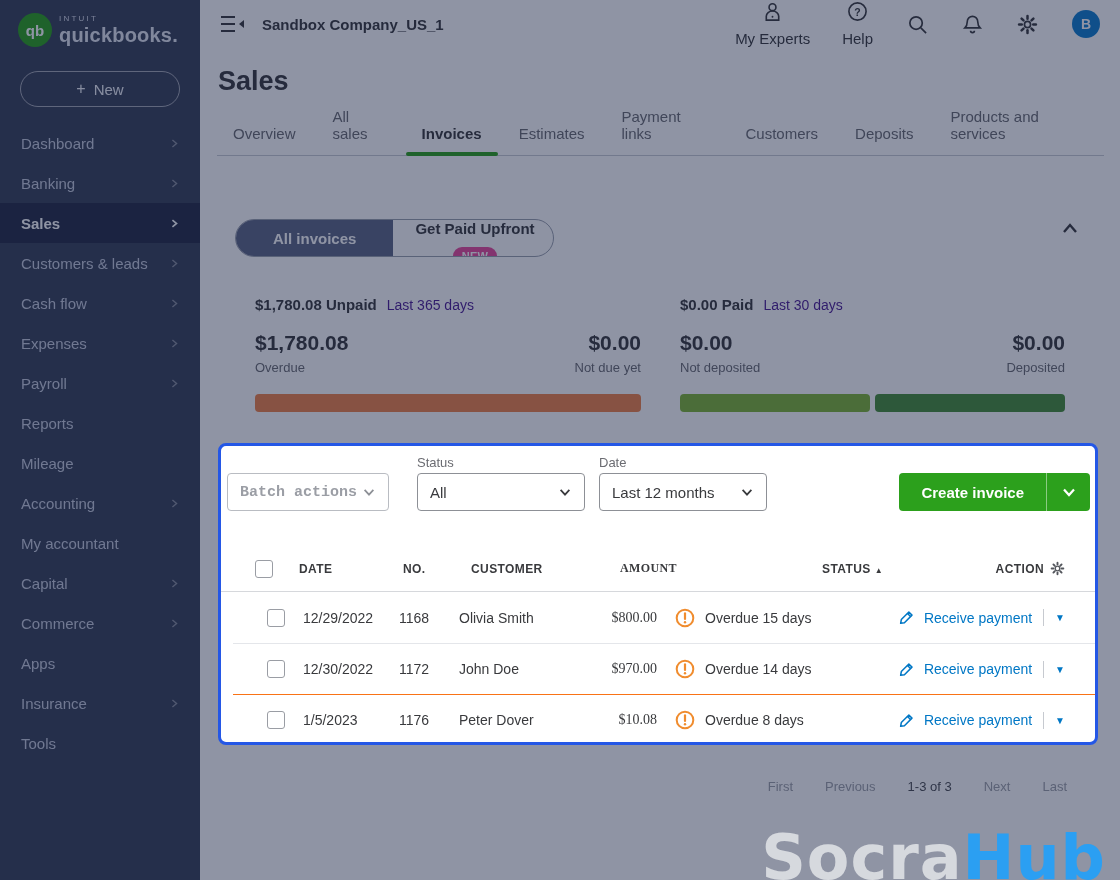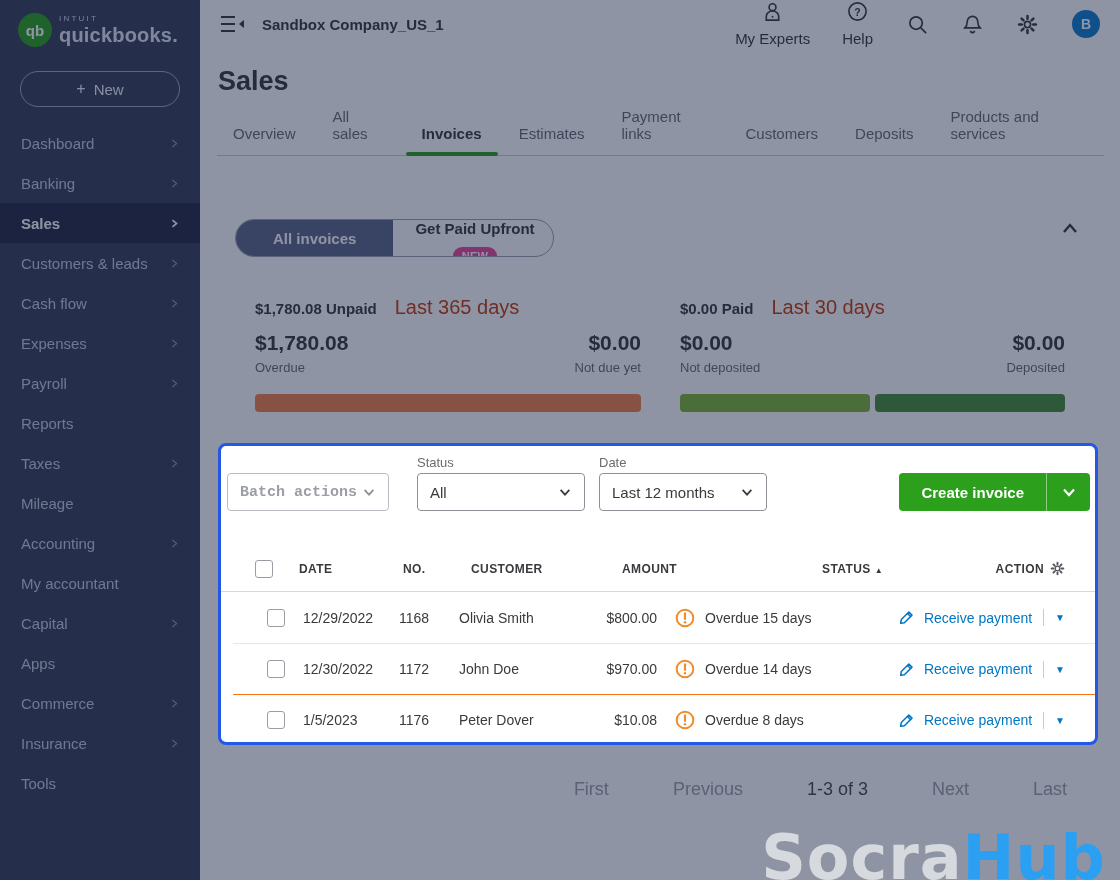--- a/index.html
+++ b/index.html
@@ -57,21 +57,21 @@
     border:1.5px solid #9aa0ad; border-radius:20px; overflow:hidden; background:#fdfdfd; }
   .seg { display:flex; align-items:center; font-size:15px; font-weight:bold; }
   .seg-active { background:#5d6684; color:#fff; padding:0 37px; }
   .seg-inactive { color:#393a3d; padding:0 18px 0 22px; gap:10px;flex-direction:column; }
   .new-badge { background:#e84a9b; color:#fff; font-size:11px; font-weight:bold;
     padding:3px 9px; border-radius:9px; letter-spacing:.3px; }
   .collapse-chev { position:absolute; left:858px; top:217px; width:24px; height:24px; color:#393a3d; }
 
   .stat-head { position:absolute; top:296px; font-size:15px; color:#393a3d; display:flex; align-items:baseline; }
   .stat-head b { font-weight:bold; }
-  .stat-period { font-size:20px; color:#c2410c; margin-left:18px; font-weight:normal; }
+  .stat-period { font-size:14px; color:#4c1d95; margin-left:10px; font-weight:normal; }
   .stat-amounts { position:absolute; top:331px; display:flex; justify-content:space-between;
     font-size:21px; font-weight:bold; color:#393a3d; }
   .stat-sublabels { position:absolute; top:360px; display:flex; justify-content:space-between;
     font-size:13px; color:#6b6c72; }
   .bar { position:absolute; top:394px; height:18px; border-radius:4px; }
   .bar-orange { left:55px; width:386px; background:#f08348; }
   .bars-green { left:480px; width:385px; top:394px; position:absolute; display:flex; gap:5px; }
   .bar-lgreen { width:190px; height:18px; border-radius:4px; background:#7fb636; }
   .bar-dgreen { width:190px; height:18px; border-radius:4px; background:#468f38; }
 
@@ -97,35 +97,35 @@
     justify-content:center; color:#fff; }
 
   .tgrid { display:grid; grid-template-columns:28px 88px 52px 130px 60px 190px 1fr;
     column-gap:16px; padding:0 30px 0 34px; align-items:center; }
   .thead { position:absolute; left:0; right:0; top:100px; height:46px;
     border-bottom:1px solid #d6d8dc; font-size:12px; font-weight:bold;
     color:#393a3d; letter-spacing:.4px; }
   .trow { position:absolute; left:12px; right:0; height:51px; font-size:14px; color:#393a3d;gap:8px; }
   .row1 { top:146px; } .row2 { top:197px; border-top:1px solid #e4e6ea; }
   .row3 { top:248px; border-top:1px solid #f97316; }
-  .cell-right { text-align:right; }
+  .cell-right { text-align:right;font-family:Liberation Serif, serif; }
   .cell-status { display:flex; align-items:center; gap:10px; padding-left:10px; }
   .cell-action { display:flex; align-items:center; justify-content:flex-end; gap:9px; }
   .sort-caret { font-size:8px; color:#393a3d; margin-left:4px; }
   .checkbox { width:18px; height:18px; border:1.5px solid #9a9da4; border-radius:3px; background:#fff; }
   .warn-icon { width:20px; height:20px; flex:none; color:#f08c2e; }
   .link { color:#0077c5; font-size:14px; }
   .pencil-icon { width:17px; height:17px; color:#0077c5; }
   .act-divider { width:1px; height:17px; background:#c7cad0; margin:0 2px; }
   .dd-caret { color:#0077c5; font-size:10px; }
   .gear-sm { width:15px; height:15px; color:#53565c; margin-left:6px; }
   .hdr-action { display:flex; align-items:center; justify-content:flex-end; }
 
-  .pagination { position:absolute; top:779px; right:53px; display:flex; gap:64px;
-    font-size:18px; color:#9da0a8; }
+  .pagination { position:absolute; top:779px; right:53px; display:flex; gap:32px;
+    font-size:13px; color:#9da0a8; }
   .pag-range { color:#4b4d52; }
 
   .watermark { position:absolute; right:14px; bottom:-14px; z-index:70;
     font-family:"DejaVu Sans", sans-serif; font-size:62px; font-weight:bold;
     letter-spacing:1px; white-space:nowrap; }
   .wm-1 { color:rgba(224,226,230,.88); }
   .wm-2 { color:#2b9ff2; }
 </style>
 </head>
 <body>
@@ -182,51 +182,45 @@
     <div class="nav-item">
       <span>Payroll</span>
       <svg class="nav-chev" viewBox="0 0 16 16" fill="none" stroke="currentColor" stroke-width="2">
           <polyline points="5,3 11,8 5,13"></polyline>
         </svg>
     </div>
     <div class="nav-item">
       <span>Reports</span>
     </div>
     <div class="nav-item">
-      <span>Taxes</span>
-      <svg class="nav-chev" viewBox="0 0 16 16" fill="none" stroke="currentColor" stroke-width="2">
-          <polyline points="5,3 11,8 5,13"></polyline>
-        </svg>
-    </div>
-    <div class="nav-item">
       <span>Mileage</span>
     </div>
     <div class="nav-item">
       <span>Accounting</span>
       <svg class="nav-chev" viewBox="0 0 16 16" fill="none" stroke="currentColor" stroke-width="2">
           <polyline points="5,3 11,8 5,13"></polyline>
         </svg>
     </div>
     <div class="nav-item">
       <span>My accountant</span>
     </div>
     <div class="nav-item">
       <span>Capital</span>
       <svg class="nav-chev" viewBox="0 0 16 16" fill="none" stroke="currentColor" stroke-width="2">
           <polyline points="5,3 11,8 5,13"></polyline>
         </svg>
     </div>
     <div class="nav-item">
+      <span>Commerce</span>
+      <svg class="nav-chev" viewBox="0 0 16 16" fill="none" stroke="currentColor" stroke-width="2">
+          <polyline points="5,3 11,8 5,13"></polyline>
+        </svg>
+    </div>
+    <div class="nav-item">
       <span>Apps</span>
-    </div>
-    <div class="nav-item">
-      <span>Commerce</span>
-      <svg class="nav-chev" viewBox="0 0 16 16" fill="none" stroke="currentColor" stroke-width="2">
-          <polyline points="5,3 11,8 5,13"></polyline>
-        </svg>
     </div>
     <div class="nav-item">
       <span>Insurance</span>
       <svg class="nav-chev" viewBox="0 0 16 16" fill="none" stroke="currentColor" stroke-width="2">
           <polyline points="5,3 11,8 5,13"></polyline>
         </svg>
     </div>
     <div class="nav-item">
       <span>Tools</span>
     </div>

